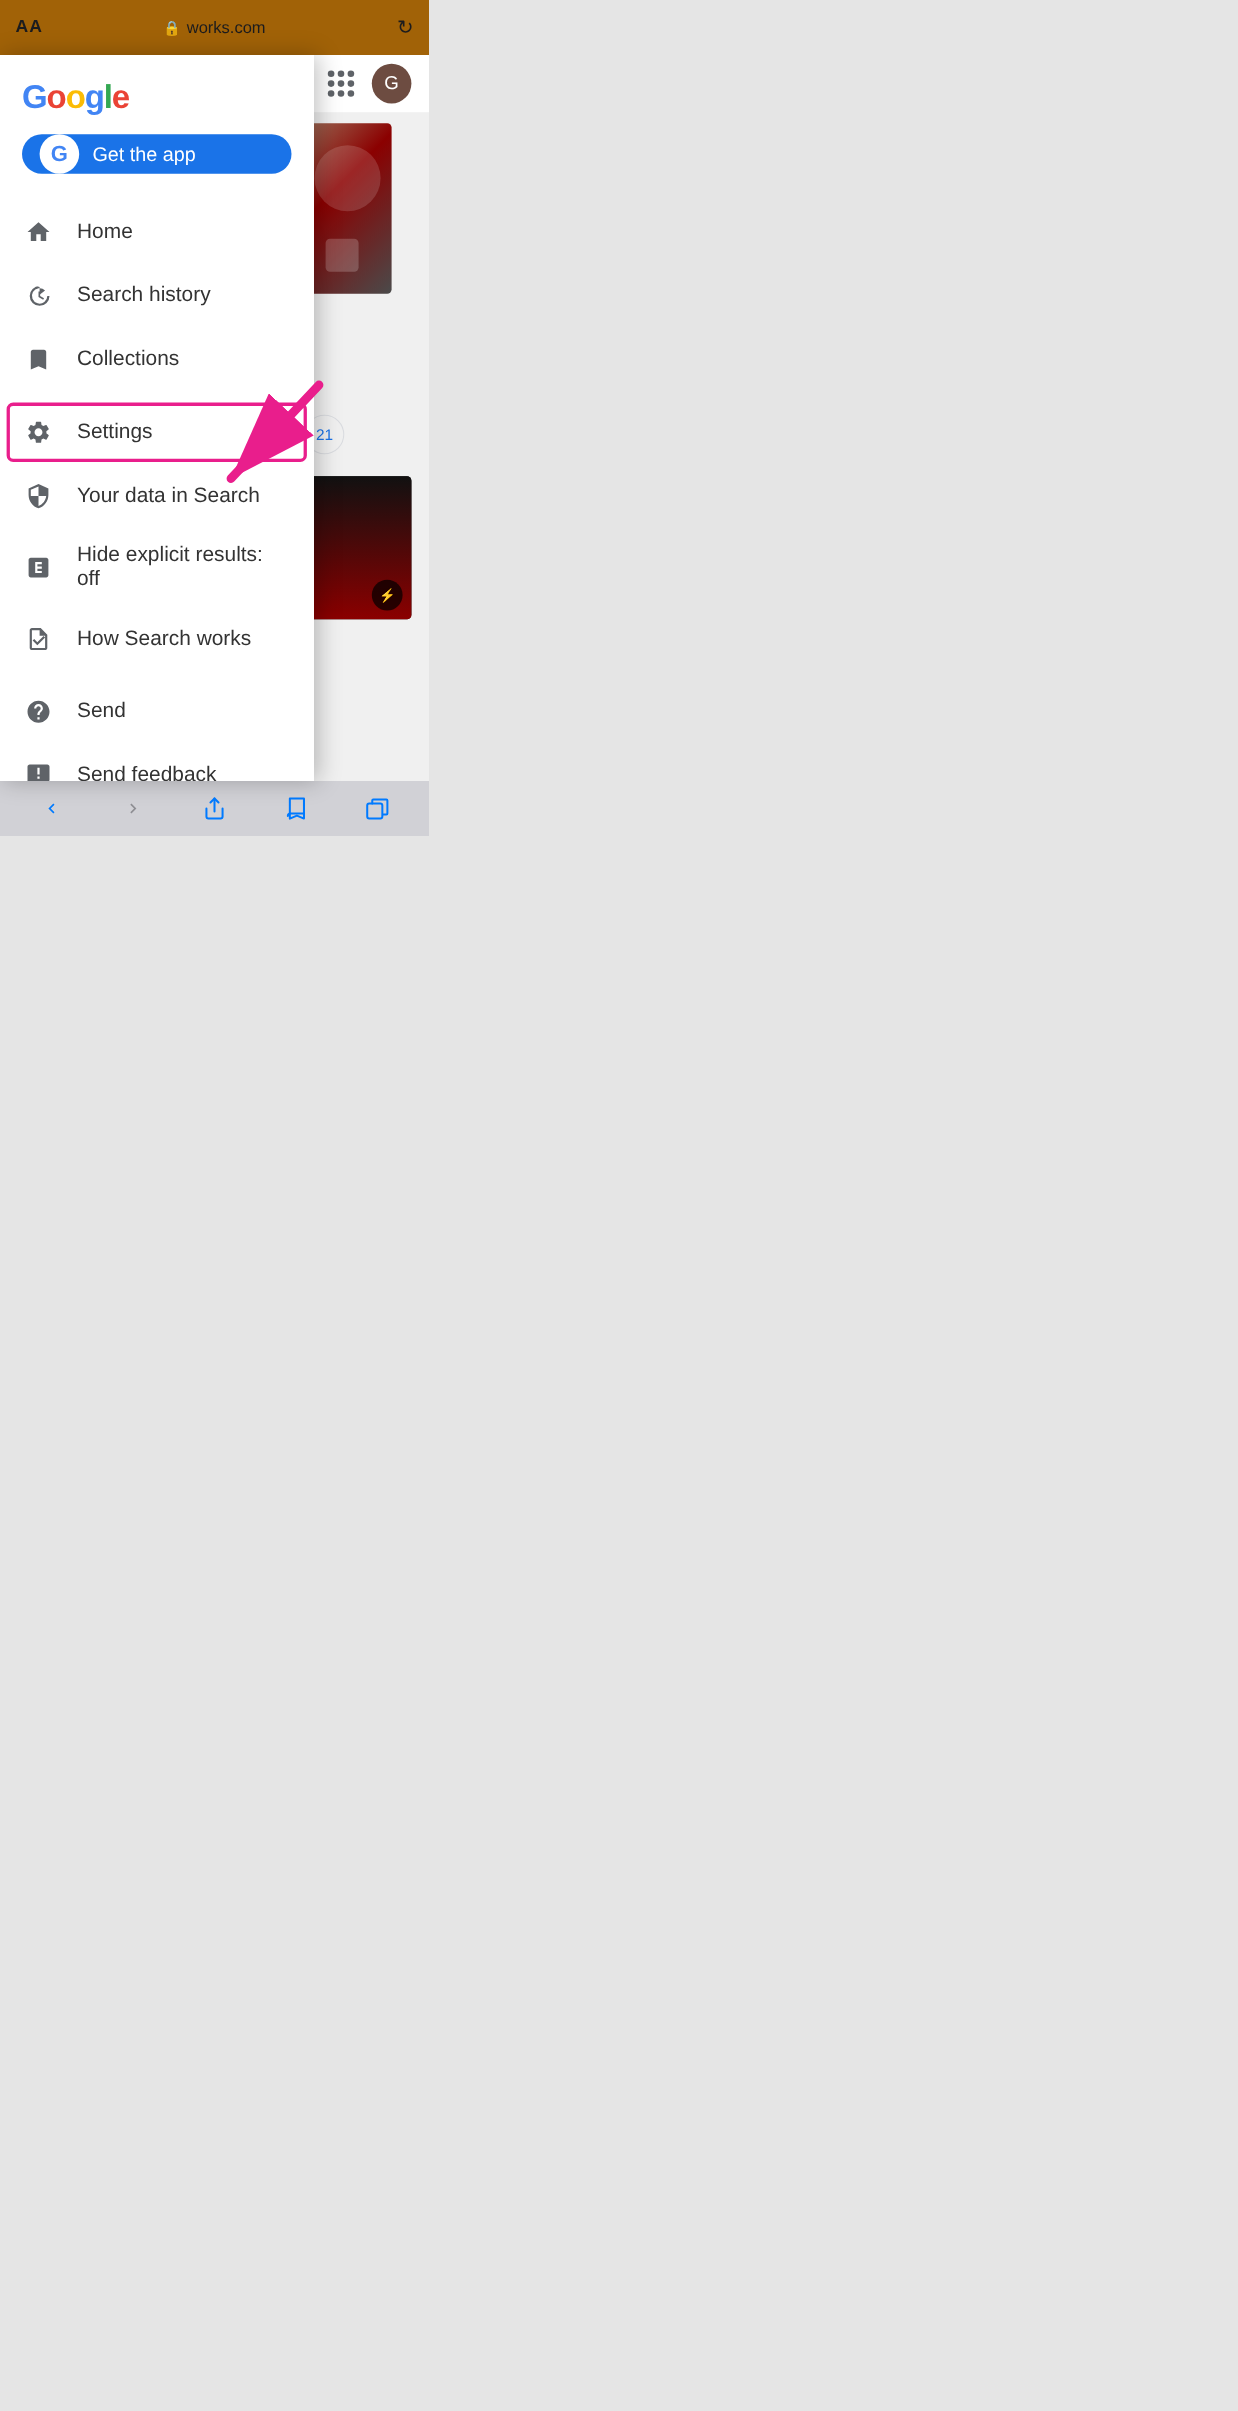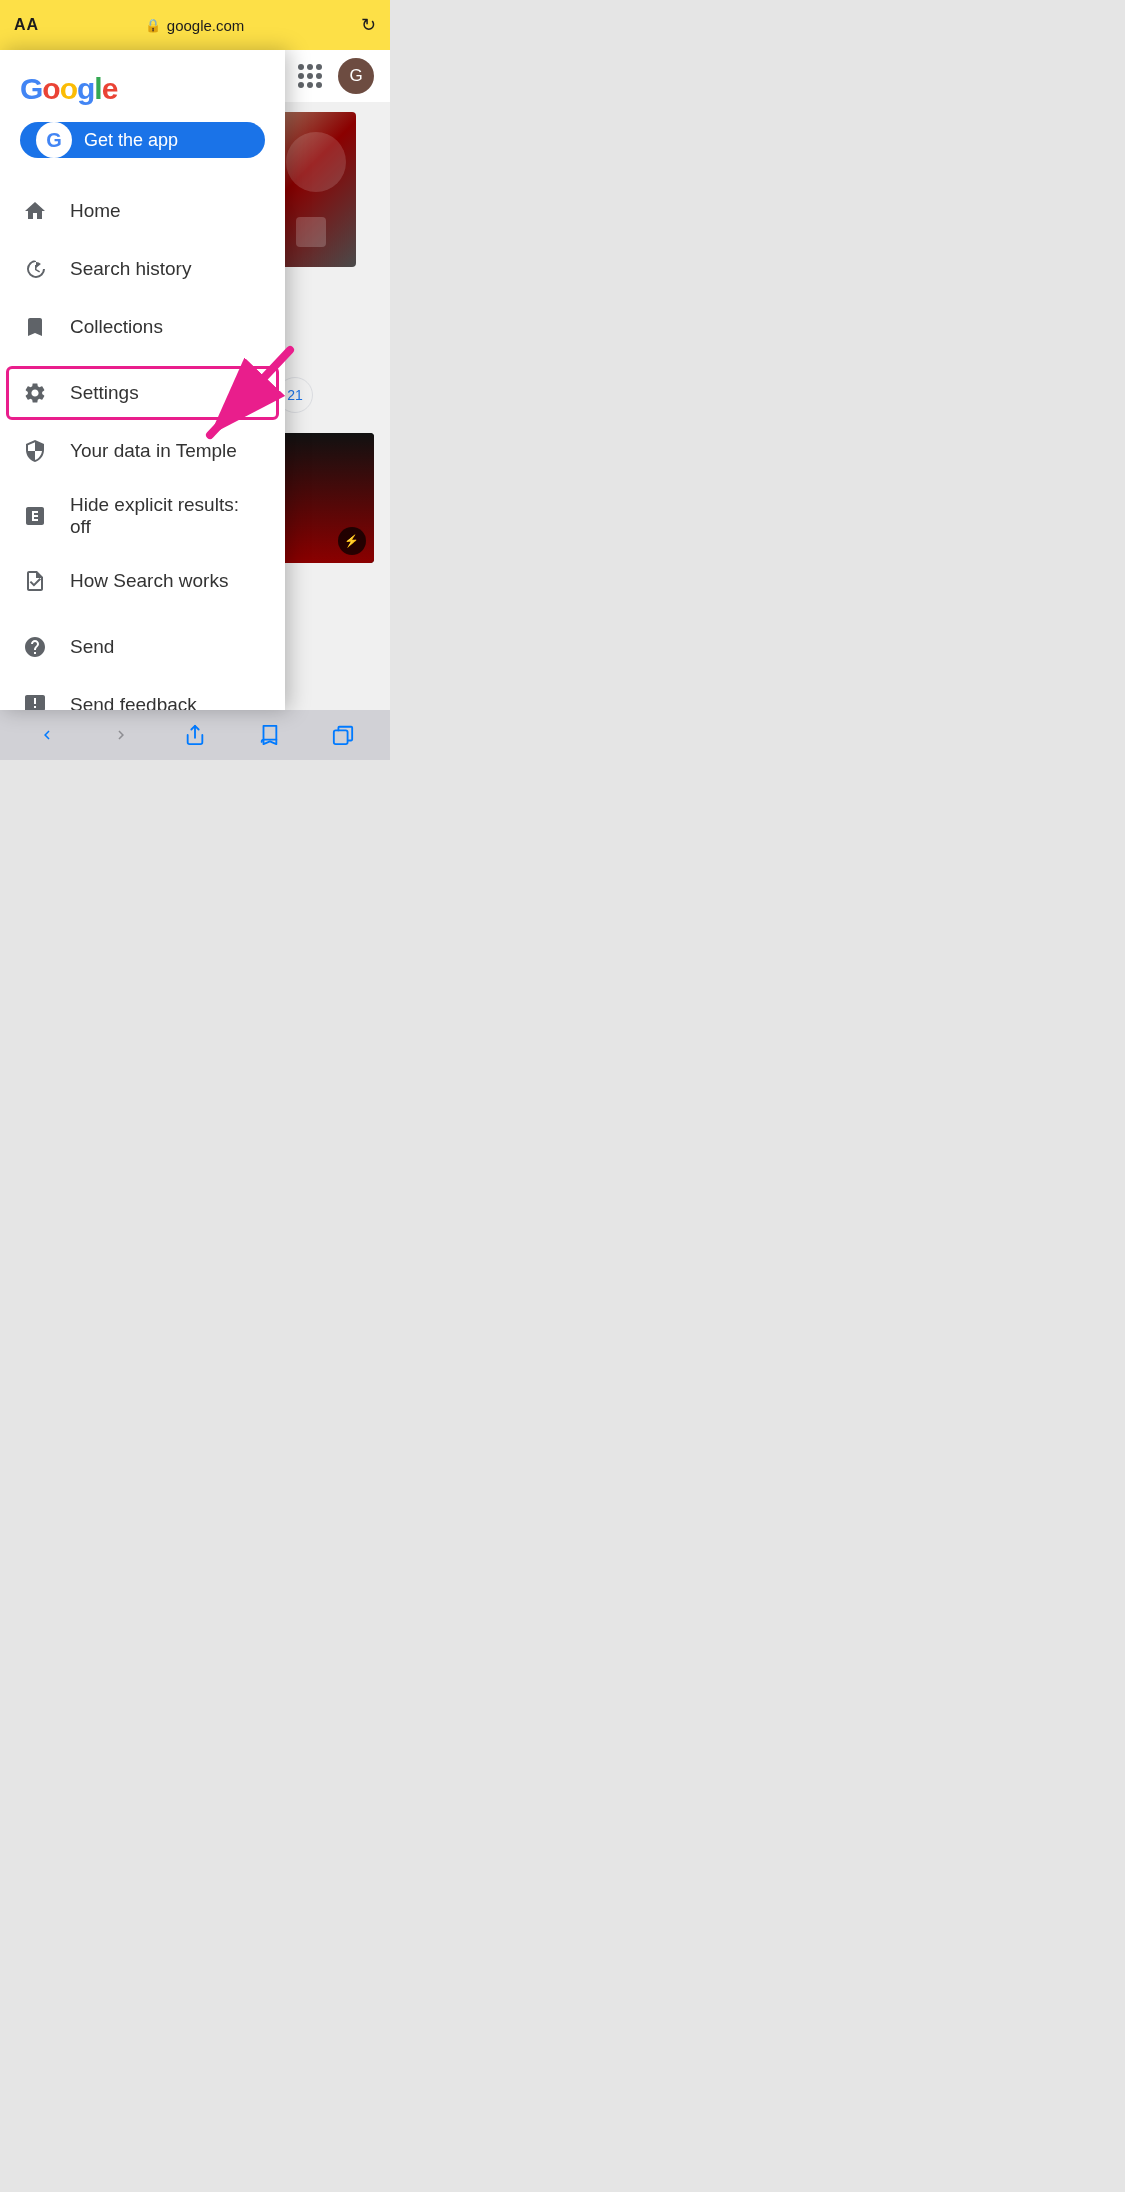--- a/index.html
+++ b/index.html
@@ -9,21 +9,21 @@
       width: 390px;
       height: 760px;
       font-family: -apple-system, 'Helvetica Neue', Arial, sans-serif;
       background: #e5e5e5;
       overflow: hidden;
       position: relative;
     }
 
     
     .browser-bar {
-      background: #fde047;
+      background: #a16207;
       height: 50px;
       display: flex;
       align-items: center;
       justify-content: space-between;
       padding: 0 14px;
       position: relative;
     }
 
     .browser-bar-aa {
       font-size: 16px;
@@ -360,21 +360,21 @@
       height: 24px;
     }
   </style>
 </head>
 <body>
 
 <div class="browser-bar">
   <span class="browser-bar-aa">AA</span>
   <div class="browser-bar-url">
     <span class="lock-icon">🔒</span>
-    <span>google.com</span>
+    <span>works.com</span>
   </div>
   <span class="reload-icon">↻</span>
 </div>
 
 <div class="main-area">
 
   <div class="bg-page">
     <div class="bg-top-bar">
       <div style="flex:1"></div>
       <div class="grid-icon">
@@ -483,21 +483,21 @@
       </div>
       <span class="menu-label">Settings</span>
     </div>
 
     <div class="menu-item">
       <div class="menu-icon">
         <svg class="icon-svg" viewBox="0 0 24 24" fill="currentColor">
           <path d="M12 1L3 5v6c0 5.55 3.84 10.74 9 12 5.16-1.26 9-6.45 9-12V5l-9-4zm0 10.99h7c-.53 4.12-3.28 7.79-7 8.94V12H5V6.3l7-3.11v8.8z"></path>
         </svg>
       </div>
-      <span class="menu-label">Your data in Temple</span>
+      <span class="menu-label">Your data in Search</span>
     </div>
 
     <div class="menu-item">
       <div class="menu-icon">
         <svg class="icon-svg" viewBox="0 0 24 24" fill="currentColor">
           <path d="M19 3H5c-1.1 0-2 .9-2 2v14c0 1.1.9 2 2 2h14c1.1 0 2-.9 2-2V5c0-1.1-.9-2-2-2zm-4 6h-4v2h4v2h-4v2h4v2H9V7h6v2z"></path>
         </svg>
       </div>
       <span class="menu-label">Hide explicit results: off</span>
     </div>

